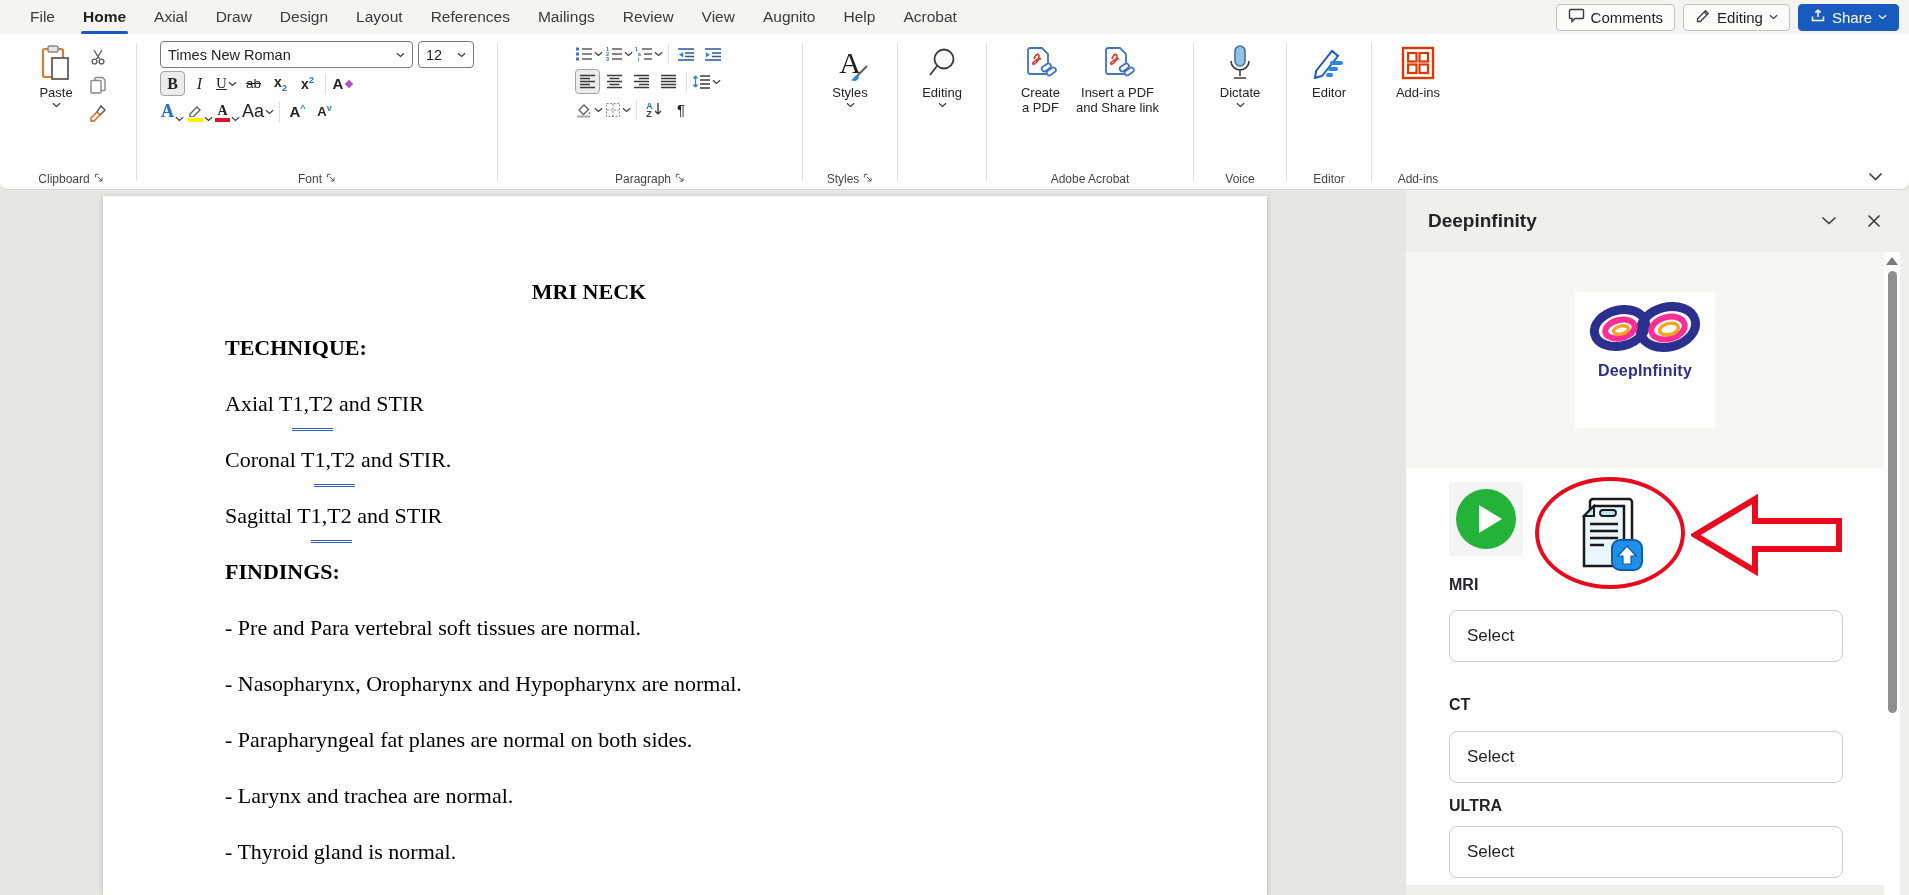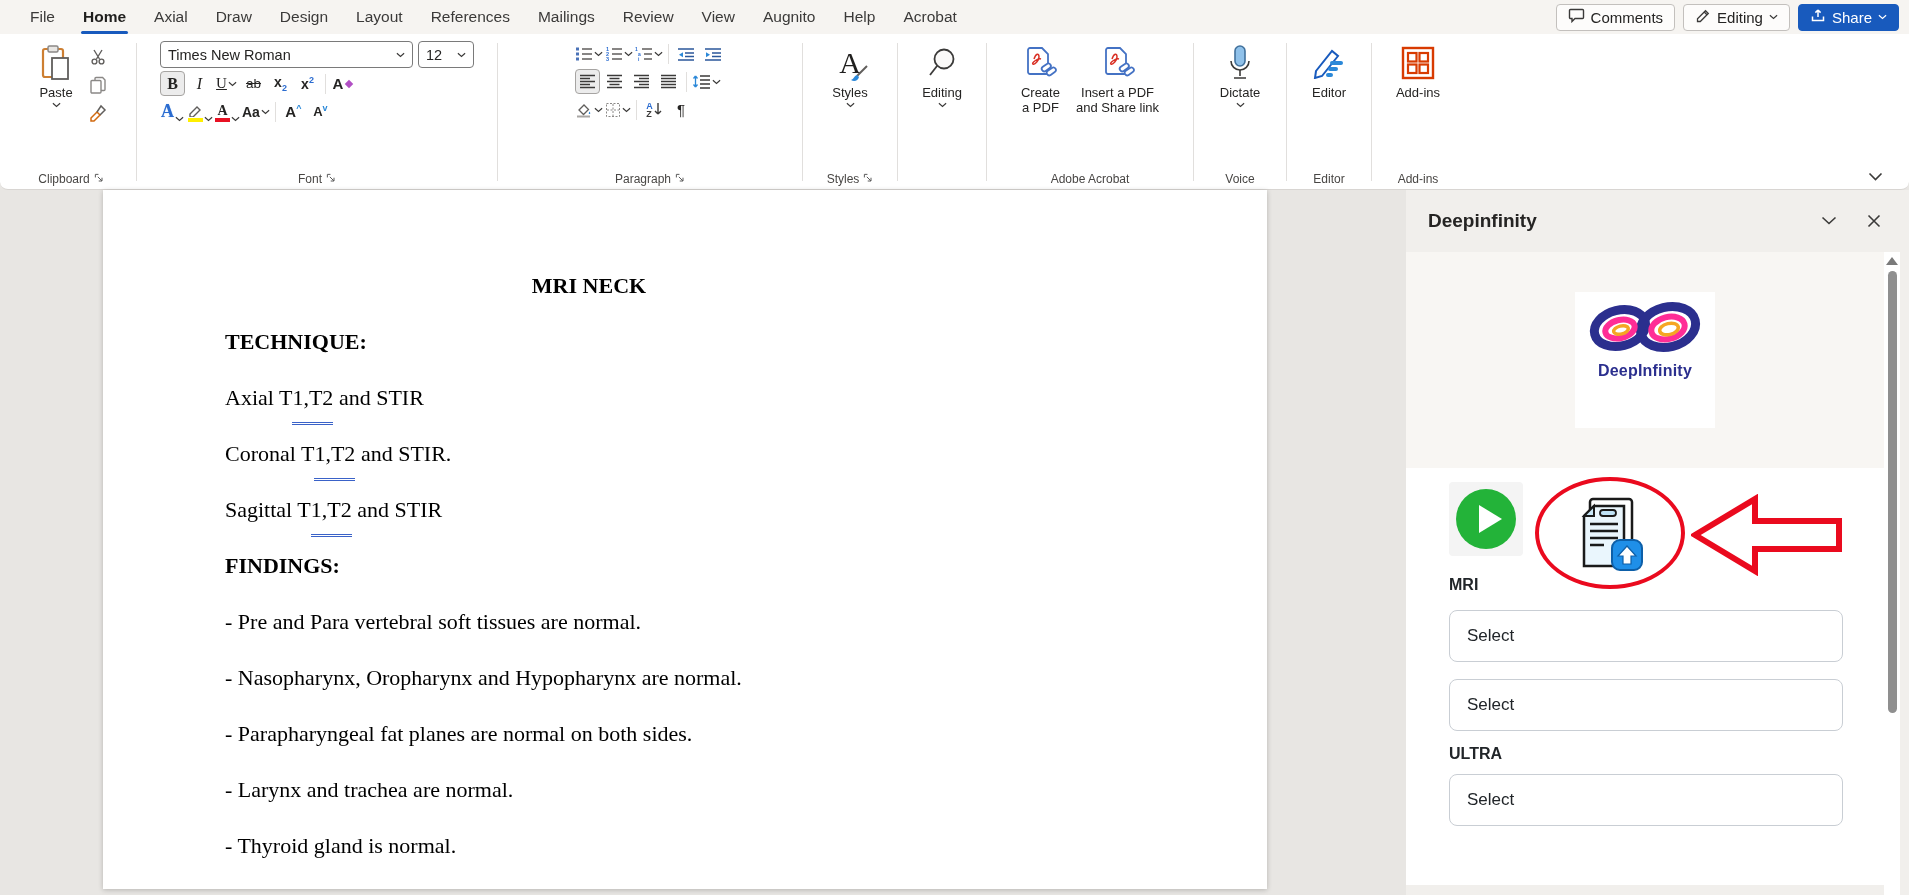--- a/index.html
+++ b/index.html
@@ -61,30 +61,30 @@
   .glyph-b { font-weight:700; font-family:"Liberation Serif",serif; font-size:16px; }
   .glyph-i { font-style:italic; font-family:"Liberation Serif",serif; font-size:16px; }
   .glyph-u { text-decoration:underline; font-family:"Liberation Serif",serif; font-size:15px; }
   .glyph-ab { text-decoration:line-through; font-size:13.5px; }
   .subsup { font-size:14px; font-weight:600; }
   .subsup small { font-size:9px; color:#2b6cd0; font-weight:700; }
   .fx-a { color:#2b6cd0; font-weight:700; font-size:18px; font-family:"Liberation Serif",serif;
           text-shadow:0 0 1px #9cc0f0; }
   .colorbar { display:flex; flex-direction:column; align-items:center; line-height:13px; }
   .colorbar .bar { width:15px; height:4px; margin-top:1px; }
-  .aa { font-size:14px; font-weight:700; }
+  .aa { font-size:18px; font-weight:400; }
   .grow-a { font-size:15px; font-weight:600; position:relative; }
   .grow-a sup { color:#2b88d8; font-size:9px; }
 
   
   .licon { display:flex; align-items:center; }
 
   
   .canvas { position:absolute; top:190px; left:0; right:0; bottom:0; background:#e8e6e3; }
-  .page { position:absolute; left:103px; top:0; width:1164px; height:699px; background:#fff;
+  .page { position:absolute; left:103px; top:6px; width:1164px; height:699px; background:#fff;
           box-shadow:0 1px 5px rgba(0,0,0,.22); }
   .doc { padding:84px 0 0 122px; width:850px; font-family:"Liberation Serif", serif;
          font-size:22px; color:#000; }
   .doc p { margin:0 0 32px 0; line-height:24px; width:728px; }
   .doc .t-center { text-align:center; }
   .doc .bold { font-weight:700; }
   .gram { border-bottom:3px double #3a62c8; padding-bottom:12px; }
 
   
   .panel { position:absolute; left:1406px; top:190px; width:503px; height:705px; background:#f1efec; }
@@ -729,20 +729,21 @@
         <svg class="red-arrow" width="152" height="82" viewBox="0 0 152 82">
           <polygon points="4,41 64,5 64,27 148,27 148,55 64,55 64,77" fill="#fff" stroke="#ea0a1e" stroke-width="6"></polygon>
         </svg>
       </div>
 
       <div class="mod-label">MRI</div>
       <div class="mod-select mt16">
           <span>Select</span>
         </div>
 
+      <div class="mod-label mt34">CT</div>
       <div class="mod-select mt17">
           <span>Select</span>
         </div>
 
       <div class="mod-label mt14">ULTRA</div>
       <div class="mod-select mt11">
           <span>Select</span>
         </div>
     </div>
   </div>

